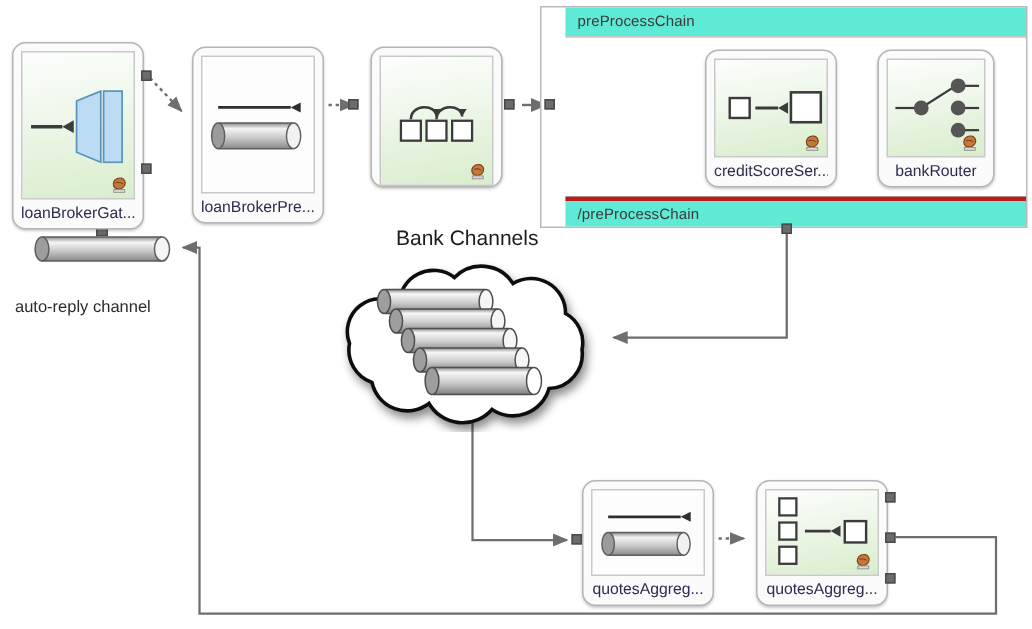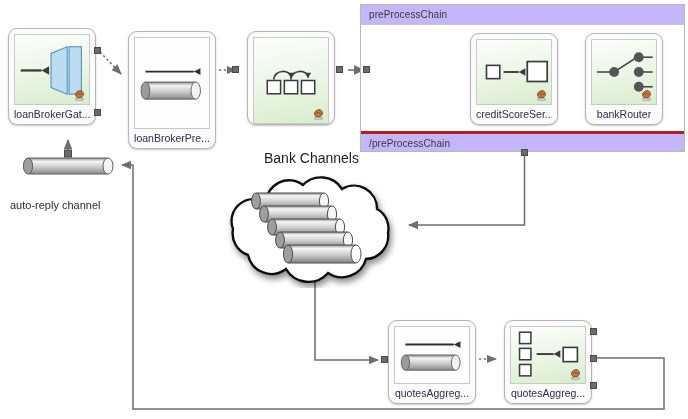--- a/index.html
+++ b/index.html
@@ -11,21 +11,21 @@
   }
   #canvas{position:absolute;left:0;top:0;width:688px;height:419px;}
   #edges{position:absolute;left:0;top:0;width:688px;height:419px;pointer-events:none;}
 
   
   .group{
     position:absolute;border:1px solid #b9b9b9;background:#ffffff;
     box-sizing:border-box;
   }
   .group-header,.group-footer{
-    position:absolute;left:0;right:0;height:20px;background:#c4b5fd;
+    position:absolute;left:16px;right:0;height:20px;background:#5eead4;
     border-bottom:1px solid #c8c8c8;
     font-size:10px;color:#3a3a3a;line-height:20px;padding-left:8px;
     box-sizing:border-box;letter-spacing:.1px;
   }
   .group-header{top:0;}
   .group-footer{bottom:0;border-bottom:none;border-top:3px solid #b91c1c;}
 
   
   .node{
     position:absolute;box-sizing:border-box;
@@ -112,21 +112,21 @@
       <path d="M68,152 L68,140" stroke="#6e6e6e" stroke-width="1.5" fill="none" marker-end="url(#arrowSolid)"></path>
       <rect x="64.5" y="150" width="7" height="7" fill="#6b6b6b" stroke="#4a4a4a"></rect>
     </g>
   </svg>
 
   <div class="group" style="left:360px;top:4px;width:325px;height:148px;">
     <div class="group-header">preProcessChain</div>
     <div class="group-footer">/preProcessChain</div>
   </div>
 
-  <div class="node green" style="left:8px;top:28px;width:88px;height:97px;">
+  <div class="node green" style="left:8px;top:28px;width:88px;height:125px;">
     <div class="icon-box">
       <svg viewBox="0 0 78 70" width="100%" height="100%" xmlns="http://www.w3.org/2000/svg">
         <line x1="6" y1="36" x2="28" y2="36" stroke="#3b3b3b" stroke-width="2.4"></line>
         <path d="M28,36 L36,31.5 L36,40.5 z" fill="#3b3b3b"></path>
         <path d="M38,18 L55,11 L55,61 L38,54 z" fill="#bcdcf4" stroke="#5a93bd" stroke-width="1.2"></path>
         <rect x="57" y="11" width="13" height="50" fill="#bcdcf4" stroke="#5a93bd" stroke-width="1.2"></rect>
       </svg>
       <svg class="bean" viewBox="0 0 16 16" xmlns="http://www.w3.org/2000/svg">
         <ellipse cx="8" cy="6.6" rx="5" ry="4.4" fill="#c4783c" stroke="#7d4418" stroke-width="1" transform="rotate(-28 8 6.6)"></ellipse>
         <path d="M5,6.2 Q8,4.6 11,6.9" stroke="#7d4418" stroke-width=".9" fill="none"></path>

